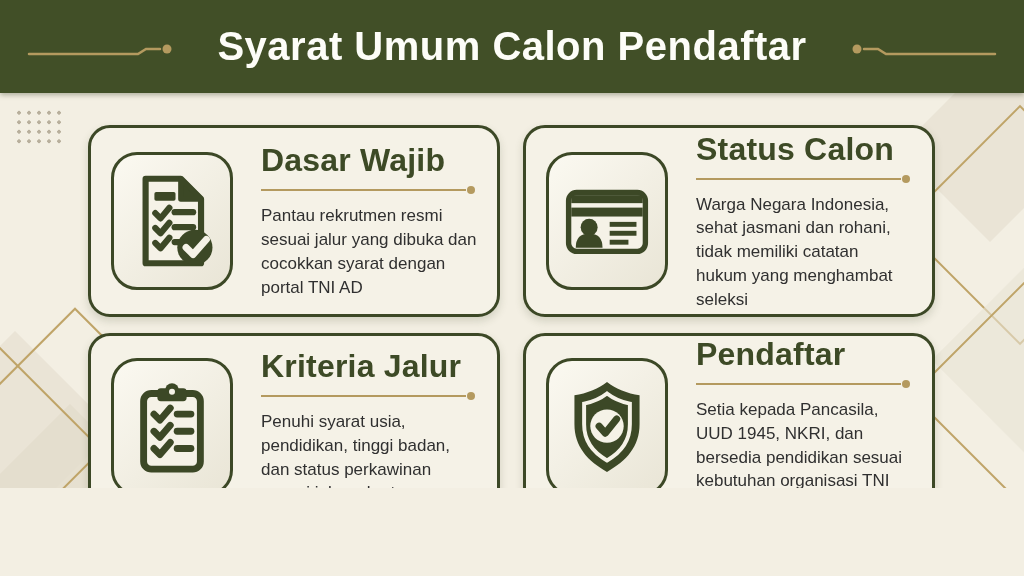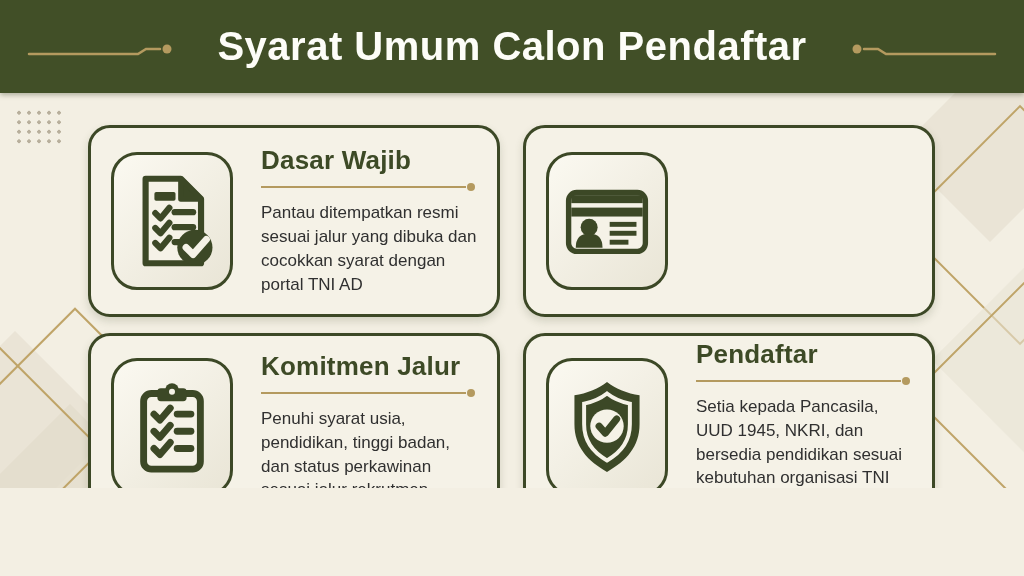--- a/index.html
+++ b/index.html
@@ -64,21 +64,21 @@
   }
   .icon-box{
     flex:0 0 auto;width:122px;height:138px;
     border:3px solid var(--card-border-green);
     border-radius:26px;
     background:linear-gradient(135deg,#fbf9f1 0%,#e9e5d6 100%);
     display:flex;align-items:center;justify-content:center;
   }
   .card-text{margin-left:28px;width:232px;}
   .card-title{
-    color:var(--title-green);font-size:26px;font-weight:700;letter-spacing:.2px;
+    color:var(--title-green);font-size:32px;font-weight:700;letter-spacing:.2px;
   }
   .divider{display:flex;align-items:center;margin:7px 0 10px 0;width:214px;}
   .divider-line{flex:1;height:2px;background:var(--accent-gold);}
   .divider-dot{width:8px;height:8px;border-radius:50%;background:var(--accent-gold);margin-left:1px;}
   .card-body{
     color:var(--body-text);font-size:17px;line-height:1.4;
   }
   .ic{stroke:var(--card-border-green);}
 </style>
 </head>
@@ -126,56 +126,64 @@
           <circle cx="76" cy="86" r="20" fill="#3c4826"></circle>
           <path d="M66 86 l8 8 l15 -17" fill="none" stroke="#f5f2e7" stroke-width="8" stroke-linecap="round" stroke-linejoin="round"></path>
         </svg>
       </div>
       <div class="card-text">
         <h2 class="card-title">Dasar Wajib</h2>
         <div class="divider">
             <span class="divider-line"></span>
             <span class="divider-dot"></span>
           </div>
-        <p class="card-body">Pantau ditempatkan resmi sesuai jalur yang dibuka dan cocokkan syarat dengan portal TNI AD</p>
+        <p class="card-body">Pantau rekrutmen resmi sesuai jalur yang dibuka dan cocokkan syarat dengan portal TNI AD</p>
       </div>
     </section>
 
     <section class="card">
       <div class="icon-box">
         <svg width="92" height="100" viewBox="0 0 100 112">
           <rect x="7" y="24" width="86" height="66" rx="9" fill="#f5f2e7" stroke="#3c4826" stroke-width="6"></rect>
           <rect x="10" y="27" width="80" height="9" fill="#3c4826"></rect>
           <rect x="10" y="41" width="80" height="10" fill="#3c4826"></rect>
           <circle cx="30" cy="63" r="9.5" fill="#3c4826"></circle>
           <path d="M15 86 Q15 70 30 70 Q45 70 45 86 Z" fill="#3c4826"></path>
           <rect x="53" y="57" width="30" height="5.5" fill="#3c4826"></rect>
           <rect x="53" y="67" width="30" height="5.5" fill="#3c4826"></rect>
           <rect x="53" y="77" width="21" height="5.5" fill="#3c4826"></rect>
         </svg>
+      </div>
+      <div class="card-text">
+        <h2 class="card-title">Status Calon</h2>
+        <div class="divider">
+            <span class="divider-line"></span>
+            <span class="divider-dot"></span>
+          </div>
+        <p class="card-body">Warga Negara Indonesia, sehat jasmani dan rohani, tidak memiliki catatan hukum yang menghambat seleksi</p>
       </div>
     </section>
 
     <section class="card">
       <div class="icon-box">
         <svg width="86" height="100" viewBox="0 0 100 112">
           <rect x="17" y="17" width="66" height="88" rx="9" fill="#f5f2e7" stroke="#3c4826" stroke-width="8"></rect>
           <circle cx="50" cy="13" r="8" fill="#3c4826"></circle>
           <rect x="33" y="11" width="34" height="15" rx="4" fill="#3c4826"></rect>
           <circle cx="50" cy="15" r="3.5" fill="#f5f2e7"></circle>
           <path class="ic" d="M29 41 l7 7 l12 -14" fill="none" stroke-width="8" stroke-linecap="round" stroke-linejoin="round"></path>
           <line class="ic" x1="56" y1="41" x2="72" y2="41" stroke-width="8" stroke-linecap="round"></line>
           <path class="ic" d="M29 61 l7 7 l12 -14" fill="none" stroke-width="8" stroke-linecap="round" stroke-linejoin="round"></path>
           <line class="ic" x1="56" y1="61" x2="72" y2="61" stroke-width="8" stroke-linecap="round"></line>
           <path class="ic" d="M29 81 l7 7 l12 -14" fill="none" stroke-width="8" stroke-linecap="round" stroke-linejoin="round"></path>
           <line class="ic" x1="56" y1="81" x2="72" y2="81" stroke-width="8" stroke-linecap="round"></line>
         </svg>
       </div>
       <div class="card-text">
-        <h2 class="card-title">Komitmen Jalur</h2>
+        <h2 class="card-title">Kriteria Jalur</h2>
         <div class="divider">
             <span class="divider-line"></span>
             <span class="divider-dot"></span>
           </div>
         <p class="card-body">Penuhi syarat usia, pendidikan, tinggi badan, dan status perkawinan sesuai jalur rekrutmen</p>
       </div>
     </section>
 
     <section class="card">
       <div class="icon-box">

